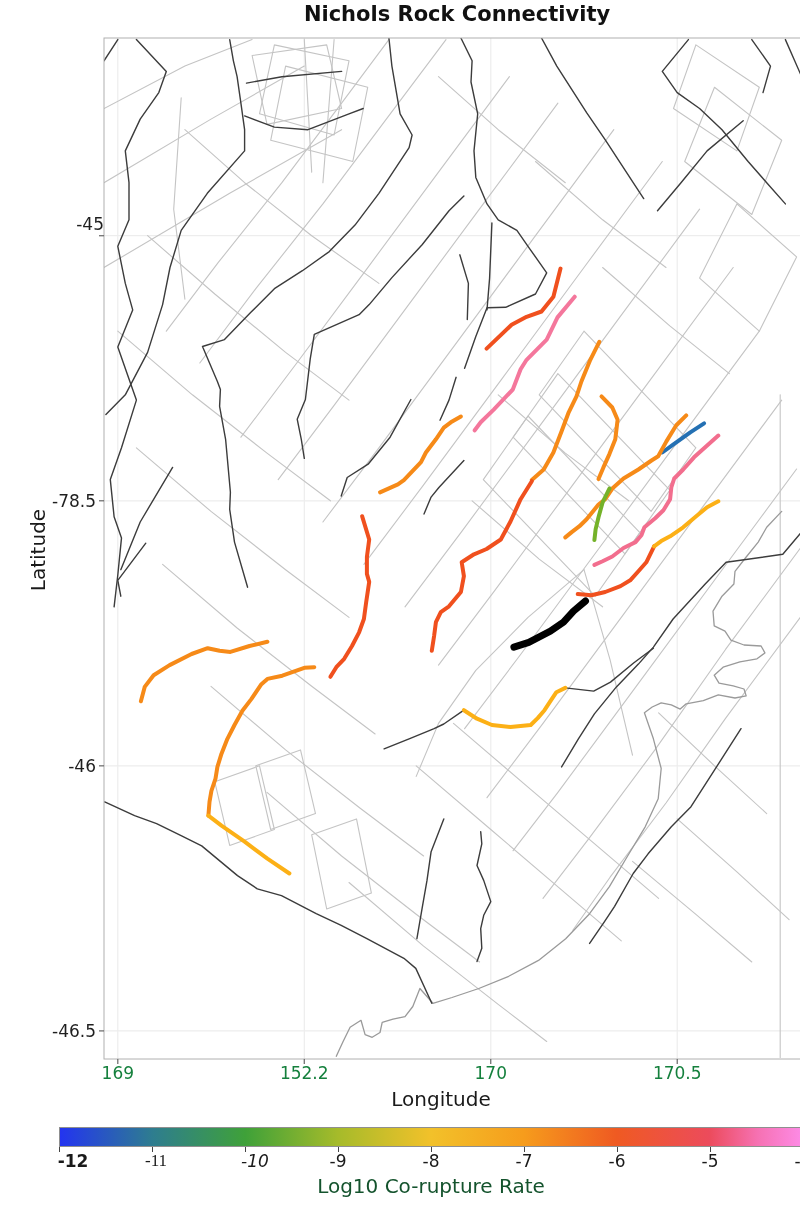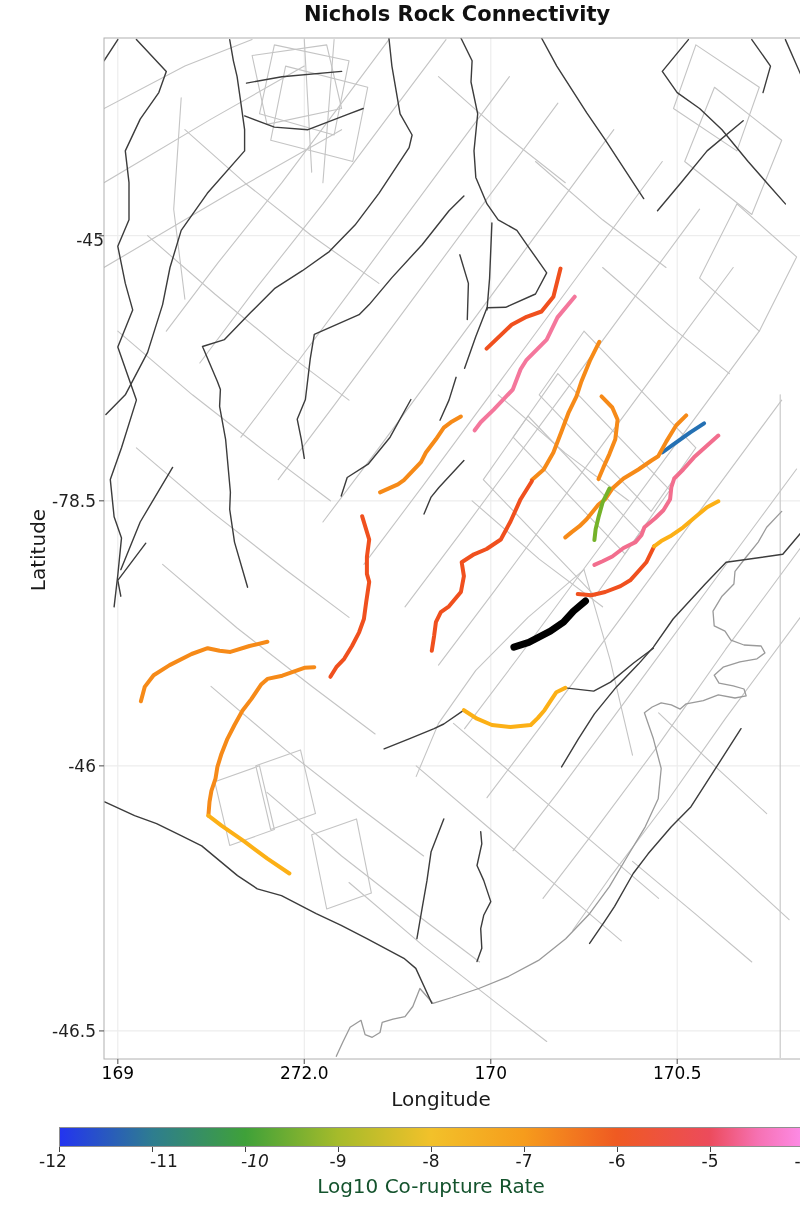--- a/index.html
+++ b/index.html
@@ -5,21 +5,21 @@
   html,body{margin:0;padding:0;background:#fff;}
   .stage{position:relative;width:800px;height:1209px;background:#fff;overflow:hidden;
          font-family:"DejaVu Sans","Liberation Sans",sans-serif;margin-left:16px;}
   .title{position:absolute;left:88px;top:2px;width:706px;text-align:center;
          font-size:21px;font-weight:bold;color:#111;}
   #map-svg{position:absolute;left:0;top:0;}
   .axlabel{position:absolute;font-size:20px;color:#1a1a1a;}
   .xlabel{left:72px;top:1087px;width:706px;text-align:center;}
   .ylabel{left:-58px;top:538px;width:160px;text-align:center;
           transform:rotate(-90deg);transform-origin:center center;}
-  .xtick{position:absolute;width:90px;text-align:center;top:1063px;font-size:17px;color:#000000;}
+  .xtick{position:absolute;width:90px;text-align:center;top:1063px;font-size:17px;color:#15803d;}
   .ytick{position:absolute;width:80px;text-align:right;left:0;font-size:17px;color:#1f1f1f;}
   #cbar{position:absolute;left:43px;top:1127px;width:744px;height:20px;
         border:1px solid #8f8f8f;box-sizing:border-box;}
   .cbtickmark{position:absolute;width:1px;height:5px;background:#444;top:1147px;}
   .cbticklab{position:absolute;width:60px;text-align:center;top:1151px;font-size:17px;color:#1a1a1a;}
   .cbar-label{position:absolute;left:43px;top:1174px;width:744px;text-align:center;
               font-size:20px;color:#14532d;}
 </style>
 </head>
 <body>
@@ -157,38 +157,38 @@
         <line x1="474.75224511357845" y1="1059" x2="474.75224511357845" y2="1064" stroke="#666666" stroke-width="1.2"></line>
         <line x1="661.2287374537792" y1="1059" x2="661.2287374537792" y2="1064" stroke="#666666" stroke-width="1.2"></line>
         <line x1="83" y1="235.73260643821314" x2="88" y2="235.73260643821314" stroke="#666666" stroke-width="1.2"></line>
         <line x1="83" y1="500.78971962616816" x2="88" y2="500.78971962616816" stroke="#666666" stroke-width="1.2"></line>
         <line x1="83" y1="765.8468328141232" x2="88" y2="765.8468328141232" stroke="#666666" stroke-width="1.2"></line>
         <line x1="83" y1="1030.903946002078" x2="88" y2="1030.903946002078" stroke="#666666" stroke-width="1.2"></line>
       </g>
     </svg>
   <div id="x-ticks">
       <div class="xtick" style="left: 56.7993px;">169</div>
-      <div class="xtick" style="left: 243.276px;">272.0</div>
+      <div class="xtick" style="left: 243.276px;">152.2</div>
       <div class="xtick" style="left: 429.752px;">170</div>
       <div class="xtick" style="left: 616.229px;">170.5</div>
     </div>
   <div id="y-ticks">
-      <div class="ytick" style="top: 230px; padding-left: 8px;">-45</div>
+      <div class="ytick" style="top: 214px; padding-left: 8px;">-45</div>
       <div class="ytick" style="top: 490.79px;">-78.5</div>
       <div class="ytick" style="top: 755.847px;">-46</div>
       <div class="ytick" style="top: 1020.9px;">-46.5</div>
     </div>
   <div class="axlabel xlabel">Longitude</div>
   <div class="axlabel ylabel">Latitude</div>
   <div id="cbar" style="background: linear-gradient(to right, rgb(35, 52, 240) 0%, rgb(46, 125, 143) 12.5%, rgb(63, 161, 57) 25%, rgb(166, 187, 42) 37.5%, rgb(242, 193, 42) 50%, rgb(246, 156, 28) 62.5%, rgb(239, 90, 34) 75%, rgb(236, 75, 92) 87.5%, rgb(246, 113, 178) 94%, rgb(253, 139, 230) 100%);"></div>
   <div id="cbar-ticks">
       <div class="cbtickmark" style="left: 43px;"></div>
-      <div class="cbticklab" style="left: 7px;">-12</div>
+      <div class="cbticklab" style="left: 27px; font-weight: bold;">-12</div>
       <div class="cbtickmark" style="left: 136px;"></div>
-      <div class="cbticklab" style="left: 118px;">-11</div>
+      <div class="cbticklab" style="left: 110px; font-family: Liberation Serif, serif;">-11</div>
       <div class="cbtickmark" style="left: 229px;"></div>
       <div class="cbticklab" style="left: 209px; font-style: italic;">-10</div>
       <div class="cbtickmark" style="left: 322px;"></div>
       <div class="cbticklab" style="left: 292px;">-9</div>
       <div class="cbtickmark" style="left: 415px;"></div>
       <div class="cbticklab" style="left: 385px;">-8</div>
       <div class="cbtickmark" style="left: 508px;"></div>
       <div class="cbticklab" style="left: 478px;">-7</div>
       <div class="cbtickmark" style="left: 601px;"></div>
       <div class="cbticklab" style="left: 571px;">-6</div>

